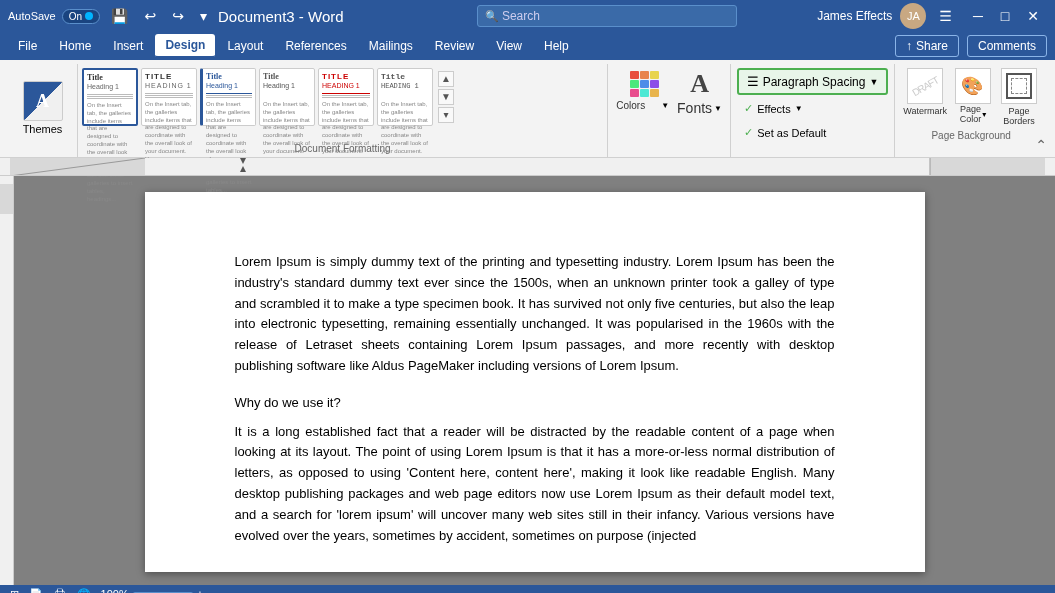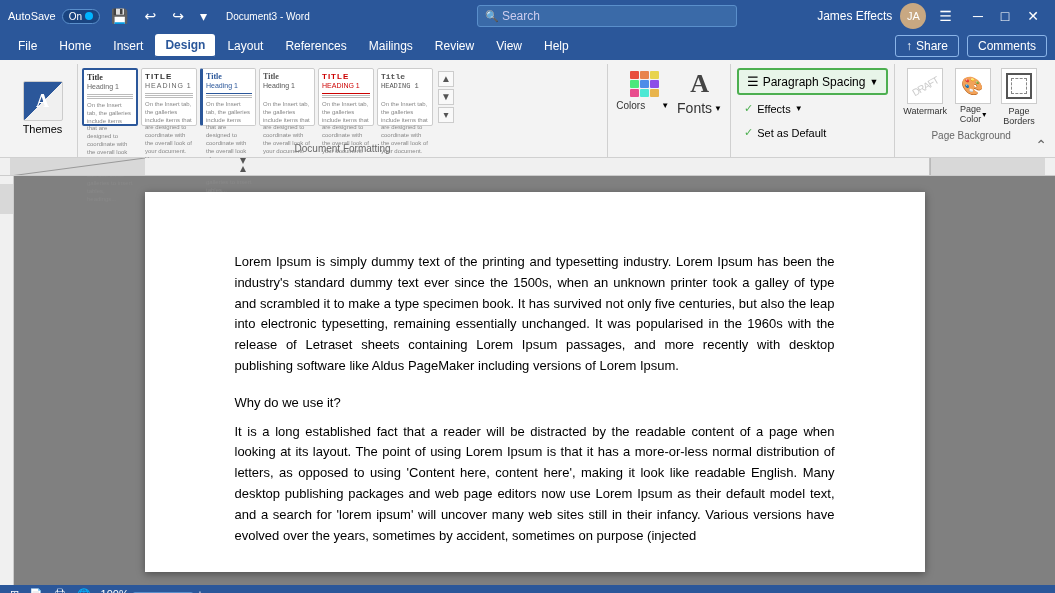--- a/index.html
+++ b/index.html
@@ -245,21 +245,21 @@
   <div class="title-bar-left">
     <span style="font-size:11px;">AutoSave</span>
     <button class="toggle-btn">
       <span>On</span>
       <span class="toggle-dot"></span>
     </button>
     <button class="icon-btn">💾</button>
     <button class="icon-btn">↩</button>
     <button class="icon-btn">↪</button>
     <button class="icon-btn">▾</button>
-    <span style="font-size:10px; margin-left:8px;">Document3 - Word</span>
+    <span style="font-size:15px; ">Document3 - Word</span>
   </div>
   <div class="title-center">
     <div class="search-wrapper">
       <input type="text" style="background: rgb(58, 106, 168); border: 1px solid rgb(90, 143, 203); border-radius: 3px; padding: 3px 24px; color: white; font-size: 12px; width: 260px; outline: none;" placeholder="Search">
       <span style="position:absolute;left:8px;color:white;font-size:11px;">🔍</span>
     </div>
   </div>
   <div class="title-right">
     <span style="font-size:12px;">James Effects</span>
     <div class="user-avatar">JA</div>

